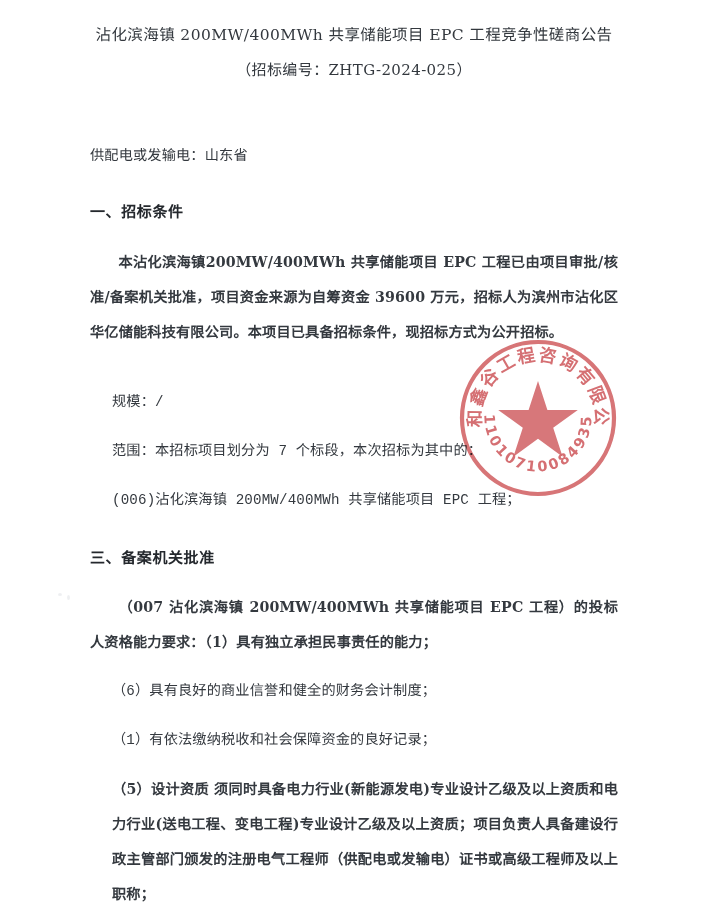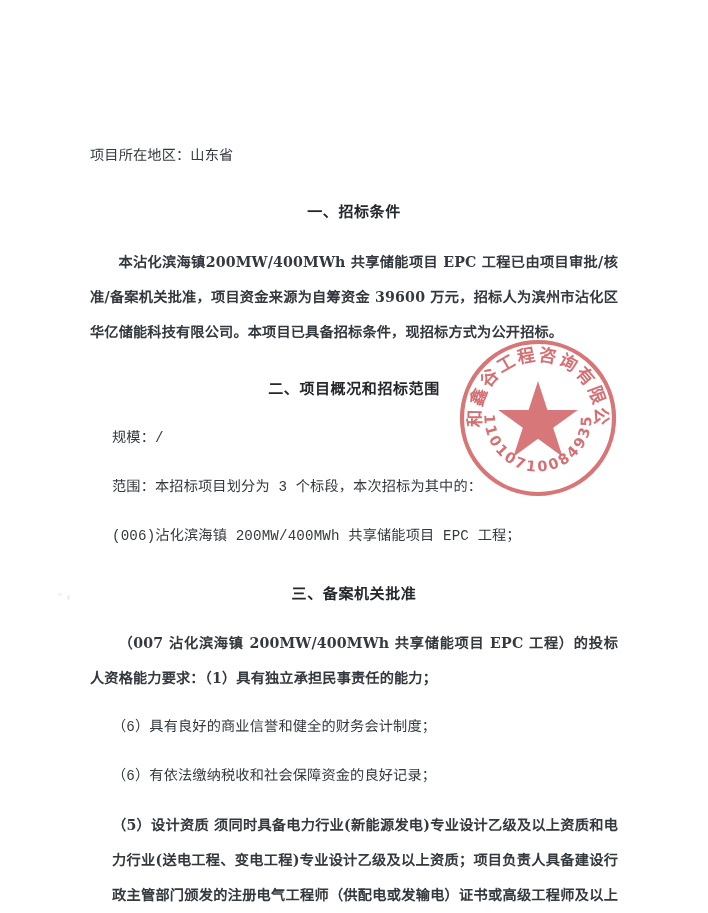--- a/index.html
+++ b/index.html
@@ -50,21 +50,20 @@
   .body-area {
     position: absolute;
     left: 90px;
     top: 124px;
     width: 528px;
   }
 
   p.line, h2.heading {
     margin: 0;
     padding: 0;
-    text-align: center;
   }
 
   
   .para {
     font-size: 14.2px;
     line-height: 35px;
     color: #34393f;
     text-align: justify;
     text-justify: inter-character;
     letter-spacing: 0.15px;
@@ -132,51 +131,54 @@
     border-radius: 50%;
   }
   .scan-artifact span.a { left: 0;  top: 1px; width: 4px; height: 3px; }
   .scan-artifact span.b { left: 9px; top: 3px; width: 3px; height: 5px; }
 </style>
 </head>
 <body>
 
 <div id="page">
 
+  <div class="title-block">
+    <h1 class="doc-title">沾化滨海镇 200MW/400MWh 共享储能项目 EPC 工程竞争性磋商公告</h1>
+    <div class="doc-subtitle">（招标编号：ZHTG-2024-025）</div>
+  </div>
 
   <div class="body-area">
 
-    <p class="single">项目所在地区：山东省</p>
+    <p class="single">供配电或发输电：山东省</p>
 
     <div class="gap-sm"></div>
 
     <h2 class="heading">一、招标条件</h2>
 
     <p class="para indent-2">本沾化滨海镇200MW/400MWh 共享储能项目 EPC 工程已由项目审批/核准/备案机关批准，项目资金来源为自筹资金 39600 万元，招标人为滨州市沾化区华亿储能科技有限公司。本项目已具备招标条件，现招标方式为公开招标。</p>
 
     <div class="gap-sm"></div>
 
-    <h2 class="heading">二、项目概况和招标范围</h2>
 
     <p class="single indent-1">规模：/</p>
 
-    <p class="single indent-1">范围：本招标项目划分为 3 个标段，本次招标为其中的：</p>
+    <p class="single indent-1">范围：本招标项目划分为 7 个标段，本次招标为其中的：</p>
 
     <p class="single indent-1">(006)沾化滨海镇 200MW/400MWh 共享储能项目 EPC 工程；</p>
 
     <div class="gap-sm"></div>
 
     <h2 class="heading">三、备案机关批准</h2>
 
     <p class="para indent-2">（007 沾化滨海镇 200MW/400MWh 共享储能项目 EPC 工程）的投标人资格能力要求：（1）具有独立承担民事责任的能力；</p>
 
     <p class="single indent-1">（6）具有良好的商业信誉和健全的财务会计制度；</p>
 
 
-    <p class="single indent-1">（6）有依法缴纳税收和社会保障资金的良好记录；</p>
+    <p class="single indent-1">（1）有依法缴纳税收和社会保障资金的良好记录；</p>
 
     <p class="para indent-1b">（5）设计资质 须同时具备电力行业(新能源发电)专业设计乙级及以上资质和电力行业(送电工程、变电工程)专业设计乙级及以上资质；项目负责人具备建设行政主管部门颁发的注册电气工程师（供配电或发输电）证书或高级工程师及以上职称；</p>
 
   </div>
 
   <div class="scan-artifact">
     <span class="a"></span>
       <span class="b"></span>
   </div>
 

